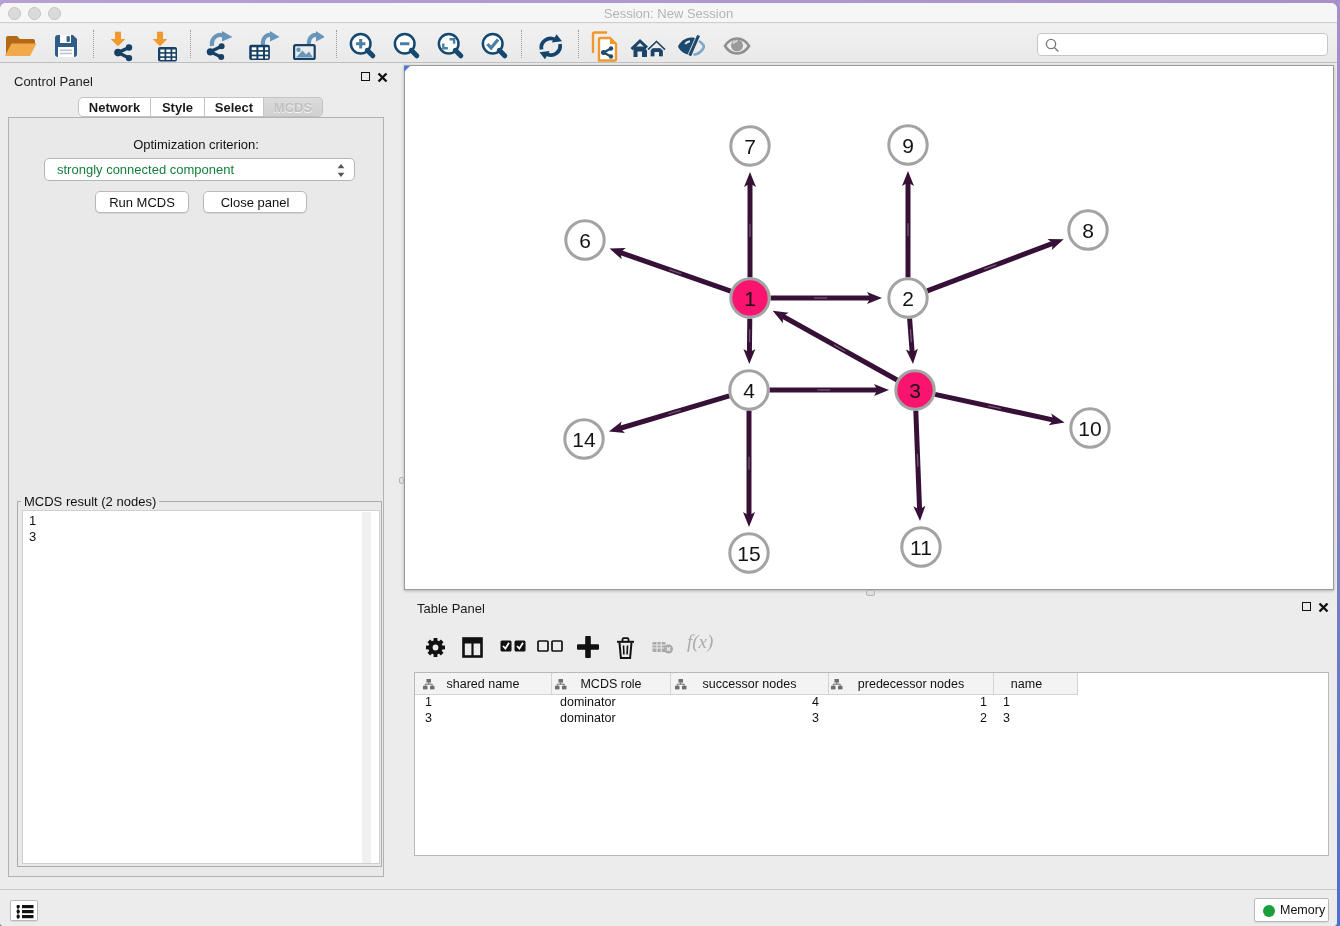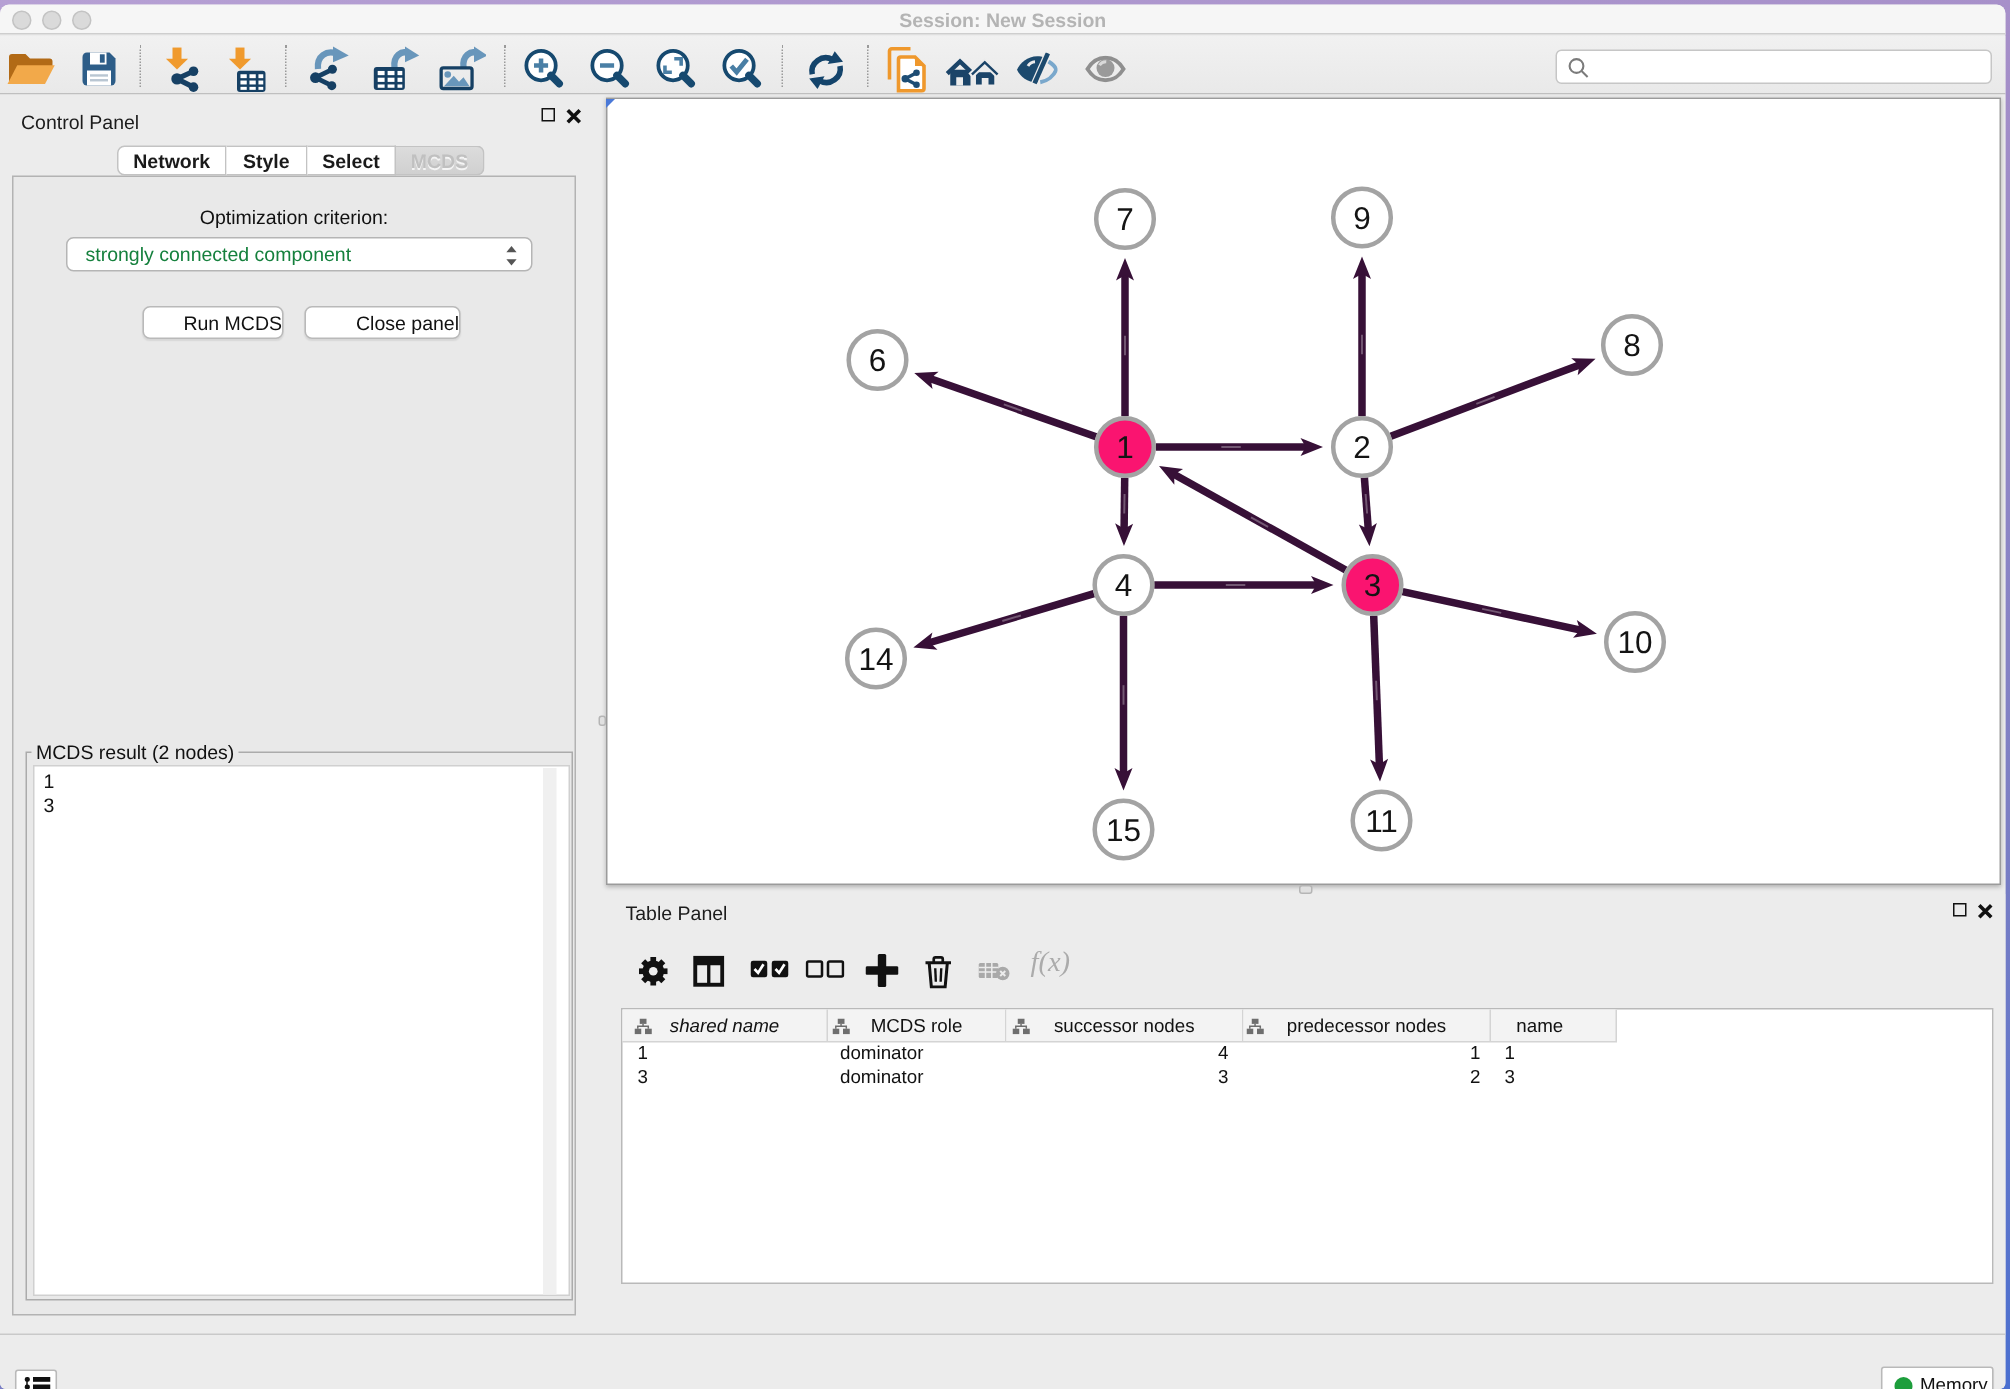--- a/index.html
+++ b/index.html
@@ -2,34 +2,34 @@
 <html><head>
 <meta charset="utf-8">
 <style>
 * { margin:0; padding:0; box-sizing:border-box; }
 html,body { width:1340px; height:926px; overflow:hidden; }
 body { font-family:"Liberation Sans", sans-serif; background:linear-gradient(165deg,#b6a0d4 0%,#a68fc9 30%,#7d7fc4 70%,#4a6fd0 100%); }
 .abs { position:absolute; }
 #win { position:absolute; left:0; top:3px; width:1337px; height:923px; background:#ececec; border-radius:6px 6px 4px 4px; overflow:hidden; }
 #titlebar { position:absolute; left:0; top:0; width:100%; height:20px; background:#f6f6f6; border-bottom:1px solid #cecece; }
 .tlight { position:absolute; top:4px; width:13px; height:13px; border-radius:50%; background:#dadada; border:1px solid #c3c3c3; }
-#title { position:absolute; top:3px; width:100%; text-align:center; font-size:13px; color:#b4b4b4;font-weight:bold; }
+#title { position:absolute; top:3px; width:100%; text-align:center; font-size:13px; color:#b4b4b4; }
 #toolbar { position:absolute; left:0; top:21px; width:100%; height:39px; background:linear-gradient(#f1f1f1,#e9e9e9); border-bottom:1px solid #bfbfbf; }
 .sep { position:absolute; top:6px; height:28px; width:0; border-left:1px dotted #9a9a9a; }
 .ticon { position:absolute; }
 #search { position:absolute; left:1037px; top:9px; width:291px; height:23px; background:#fff; border:1px solid #c6c6c6; border-radius:4px; }
 #cpanel { position:absolute; left:0; top:60px; width:392px; height:826px; background:#ececec; }
 #cp-title { position:absolute; left:14px; top:11px; font-size:13px; color:#1c1c1c; }
 .tabrow { position:absolute; display:flex;align-items:flex-end; }
 .tab { height:20px; background:#fff; border:1px solid #c3c3c3; border-left:none; font-size:13px; font-weight:bold; color:#1a1a1a; text-align:center; line-height:19px; }
 .tab.first { border-left:1px solid #c3c3c3; border-radius:5px 0 0 5px; }
 .tab.last { border-radius:0 5px 5px 0; }
 .tab.sel { background:linear-gradient(#dcdcdc,#d0d0d0); color:#c0c0c0; text-shadow:0 1px 0 #f5f5f5; }
 #cp-inner { position:absolute; left:8px; top:54px; width:376px; height:760px; background:#e9e9e9; border:1px solid #b3b3b3; }
-.btn { position:absolute; background:#fff; border:1px solid #b9b9b9; border-radius:5px; font-size:13px; color:#111; text-align:right; box-shadow:0 1px 1px rgba(0,0,0,0.08);margin-top:13px; }
+.btn { position:absolute; background:#fff; border:1px solid #b9b9b9; border-radius:5px; font-size:13px; color:#111; text-align:center; box-shadow:0 1px 1px rgba(0,0,0,0.08); }
 #groupbox { position:absolute; left:8px; top:383px; width:365px; height:366px; border:1px solid #ababab; }
 #gb-label { position:absolute; left:3px; top:-8px; background:#e9e9e9; padding:0 3px; font-size:13px; color:#111; }
 #gb-text { position:absolute; left:4px; top:8px; width:358px; height:354px; background:#fff; border:1px solid #d0d0d0; font-size:13px; color:#111; line-height:16px; padding:2px 0 0 6px; }
 #gb-scroll { position:absolute; right:8px; top:1px; width:9px; height:351px; background:#f0f0f0; }
 #deskpane { position:absolute; left:392px; top:60px; width:945px; height:826px; background:#ececec; }
 #netframe { position:absolute; left:404px; top:62px; width:930px; height:525px; background:#fff; border:1px solid #9b9b9b; box-shadow:0 1px 3px rgba(0,0,0,0.25); }
 #nf-title { position:absolute; left:0; top:0; width:100%; height:21px; background:linear-gradient(#fdfdfd,#d6d6d6); border-bottom:1px solid #9f9f9f; }
 #nf-text { position:absolute; top:4px; width:100%; text-align:center; font-size:13px; color:#111; font-weight:bold; }
 .mlight { position:absolute; top:4px; width:13px; height:13px; border-radius:50%; } .mlight svg { display:block; margin:0.5px 0 0 0.5px; }
 #tablepanel { position:absolute; left:404px; top:593px; width:933px; height:293px; background:#ececec; }
@@ -376,21 +376,21 @@
             <line x1="0.5" y1="7" x2="13.5" y2="7"></line>
             <line x1="5" y1="1" x2="5" y2="11"></line>
             <line x1="9.2" y1="1" x2="9.2" y2="11"></line>
           </g>
         <circle cx="16.5" cy="8" r="4.5" fill="#a9a9a9"></circle>
         <path d="M14.8,6.3 l3.4,3.4 M18.2,6.3 l-3.4,3.4" stroke="#ececec" stroke-width="1.3"></path>
       </svg>
       <div class="abs" style="left:283px; top:7px; font-family:'Liberation Serif',serif; font-style:italic; font-size:19px; color:#ababab;">f(x)</div>
     </div>
     <div id="tp-table">
-      <div class="hdrcell" style="left:0; width:137px;font-style:italic;">
+      <div class="hdrcell" style="left:0; width:137px;">
           <div class="hdrtxt">shared name</div>
         </div>
       <div class="hdrcell" style="left:137px; width:119px;">
           <div class="hdrtxt">MCDS role</div>
         </div>
       <div class="hdrcell" style="left:256px; width:158px;">
           <div class="hdrtxt">successor nodes</div>
         </div>
       <div class="hdrcell" style="left:414px; width:165px;">
           <div class="hdrtxt">predecessor nodes</div>

